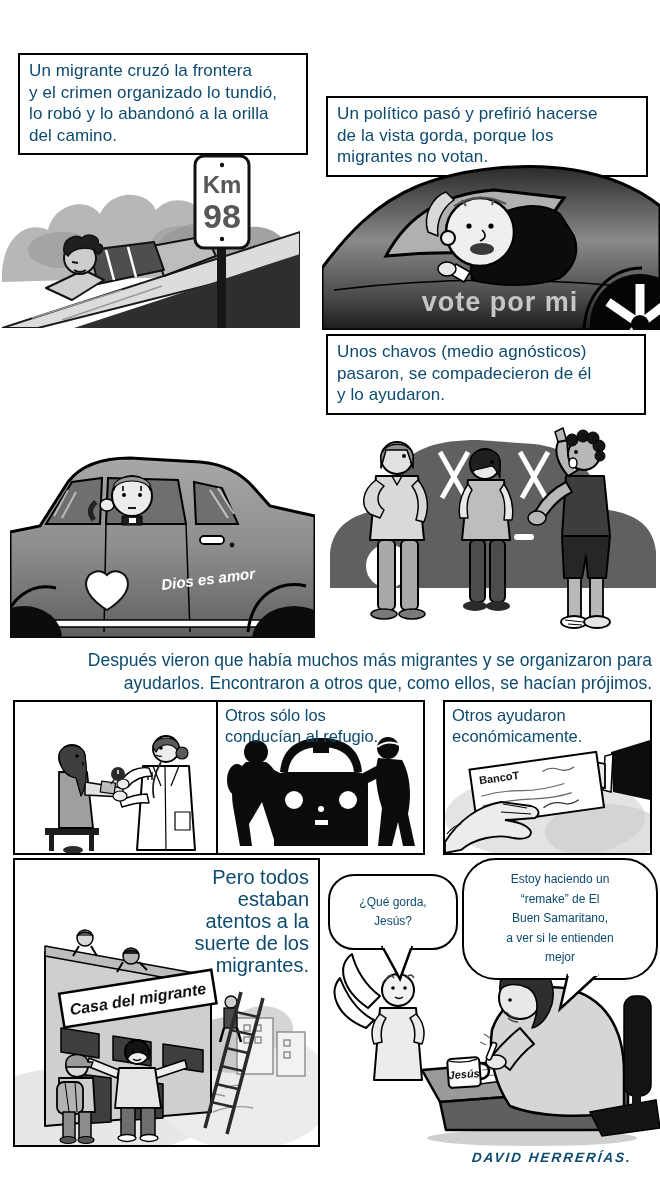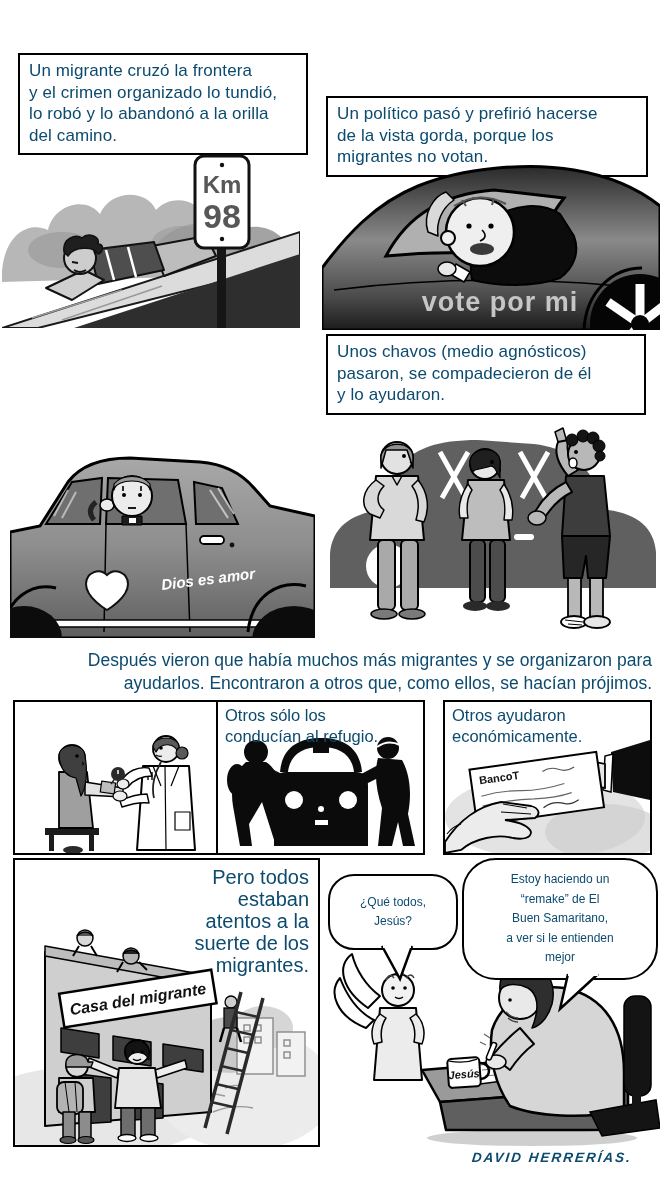--- a/index.html
+++ b/index.html
@@ -444,21 +444,21 @@
         <ellipse cx="174" cy="204" rx="10" ry="7" fill="#e9e9e9" stroke="#000" stroke-width="1.5"></ellipse>
         <rect x="167" y="184" width="5" height="18" rx="2" transform="rotate(22 169 193)" fill="#fff" stroke="#000" stroke-width="1.5"></rect>
         <path d="M162,176 l6,4 M158,184 l6,3" stroke="#666" stroke-width="1.3"></path>
       </g>
       <g>
         <rect x="302" y="138" width="27" height="100" rx="11" fill="#141414" stroke="#000" stroke-width="1.5"></rect>
         <polygon points="268,254 334,242 338,270 280,278" fill="#141414" stroke="#000" stroke-width="1.5"></polygon>
         <rect x="310" y="236" width="9" height="20" fill="#141414"></rect>
       </g>
     </svg>
-    <div class="bubble" style="left:6px;top:16px;width:126px;height:72px;border-radius:26px;">¿Qué todos,
+    <div class="bubble" style="left:6px;top:16px;width:126px;height:72px;border-radius:26px;">¿Qué gorda,
 Jesús?</div>
     <svg class="tail" style="left:52px;top:87px;" width="44" height="38" viewBox="0 0 44 38">
       <path d="M8,1 L26,34 L38,1" fill="#fff" stroke="#000" stroke-width="2.5"></path>
       <rect x="9" y="0" width="28" height="3" fill="#fff"></rect>
     </svg>
     <div class="bubble" style="left:140px;top:0px;width:192px;height:118px;border-radius:34px;">Estoy haciendo un
 “remake” de El
 Buen Samaritano,
 a ver si le entienden
 mejor</div>

